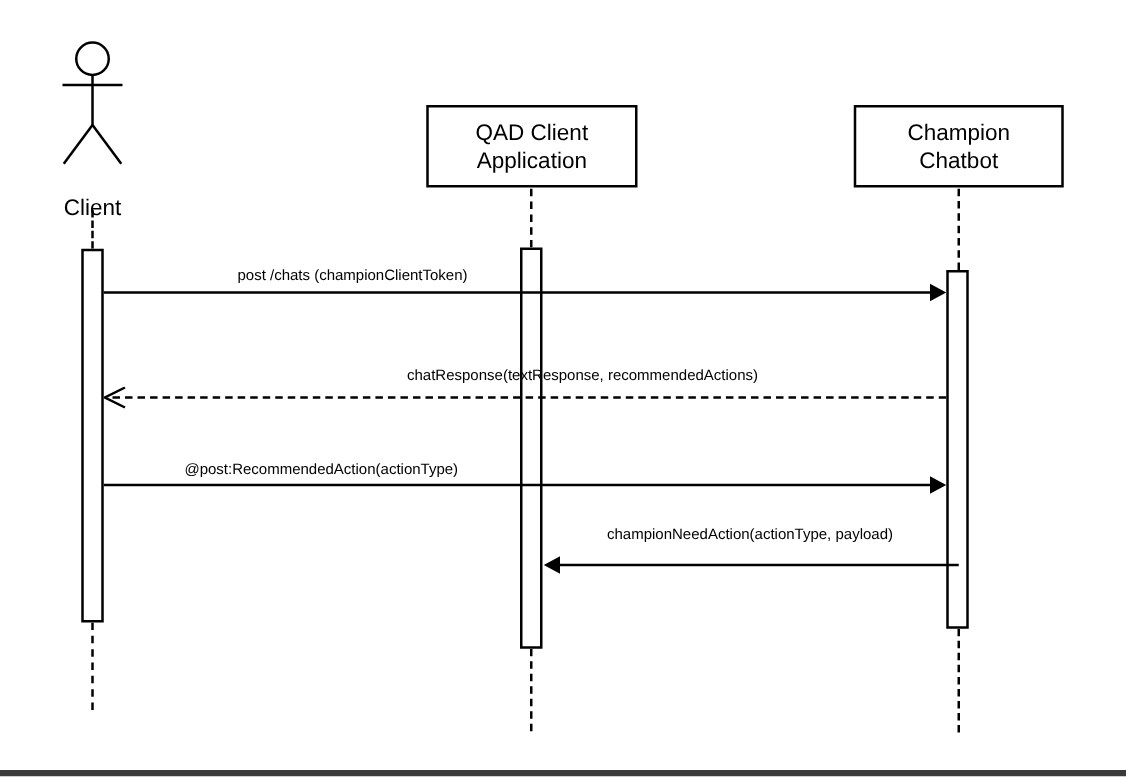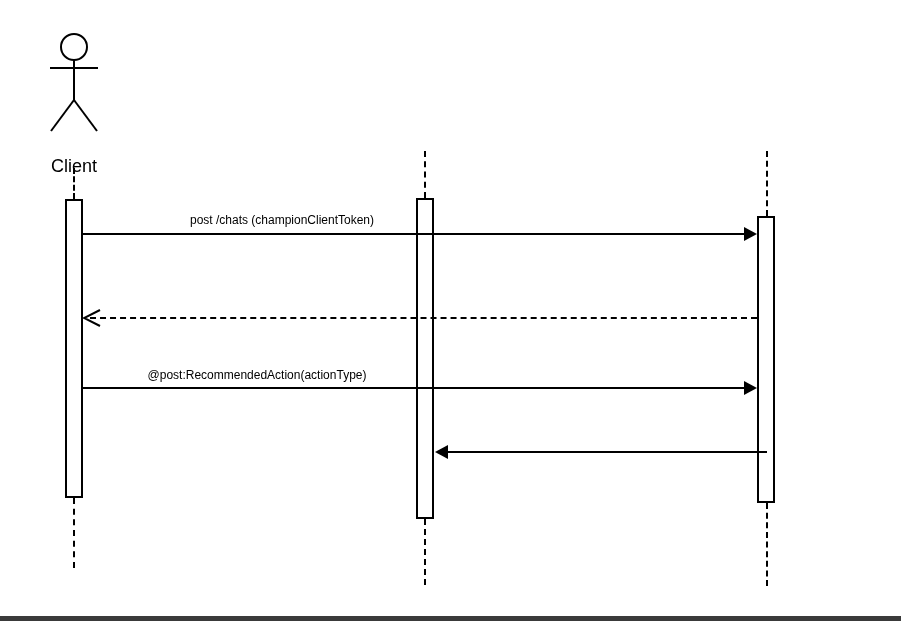--- a/index.html
+++ b/index.html
@@ -102,44 +102,54 @@
 
   <svg class="abs" style="left:46px; top:31px;" width="56" height="104" viewBox="0 0 56 104">
     <circle cx="28" cy="16" r="13" fill="none" stroke="#000" stroke-width="2"></circle>
     <line x1="28" y1="29" x2="28" y2="69" stroke="#000" stroke-width="2"></line>
     <line x1="4" y1="37" x2="52" y2="37" stroke="#000" stroke-width="2"></line>
     <line x1="28" y1="69" x2="5" y2="100" stroke="#000" stroke-width="2"></line>
     <line x1="28" y1="69" x2="51" y2="100" stroke="#000" stroke-width="2"></line>
   </svg>
   <div class="actor-label" style="left:74px; top:156px;">Client</div>
 
+  <div class="pbox" style="left:341px; top:84px; width:169px; height:66px;">
+    <span>QAD Client</span>
+    <span>Application</span>
+  </div>
 
+  <div class="pbox" style="left:683px; top:84px; width:168px; height:66px;">
+    <span>Champion</span>
+    <span>Chatbot</span>
+  </div>
 
   <div class="lifeline" style="left:73px;  top:168px; height:31px;"></div>
   <div class="lifeline" style="left:73px;  top:498px; height:70px;"></div>
   <div class="lifeline" style="left:424px; top:151px; height:47px;"></div>
   <div class="lifeline" style="left:424px; top:519px; height:66px;"></div>
   <div class="lifeline" style="left:766px; top:151px; height:65px;"></div>
   <div class="lifeline" style="left:766px; top:503px; height:83px;"></div>
 
   <div class="activation" style="left:65px;  top:199px; height:299px;"></div>
   <div class="activation" style="left:416px; top:198px; height:321px;"></div>
   <div class="activation" style="left:757px; top:216px; height:287px;"></div>
 
   <div class="msg-label" style="left:282px; top:211px;">post /chats (championClientToken)</div>
   <div class="msg-line-solid" style="left:83px; top:233px; width:662px;"></div>
   <div class="arrow-right" style="left:744px; top:227px;"></div>
 
+  <div class="msg-label" style="left:466px; top:291px;">chatResponse(textResponse, recommendedActions)</div>
   <div class="msg-line-dashed" style="left:90px; top:317px; width:667px;"></div>
   <svg class="abs" style="left:83px; top:309px;" width="18" height="18" viewBox="0 0 18 18">
     <path d="M17 1 L1 9 L17 17" fill="none" stroke="#000" stroke-width="2"></path>
   </svg>
 
   <div class="msg-label" style="left:257px; top:366px;">@post:RecommendedAction(actionType)</div>
   <div class="msg-line-solid" style="left:83px; top:387px; width:662px;"></div>
   <div class="arrow-right" style="left:744px; top:381px;"></div>
 
+  <div class="msg-label" style="left:600px; top:418px;">championNeedAction(actionType, payload)</div>
   <div class="msg-line-solid" style="left:447px; top:451px; width:320px;"></div>
   <div class="arrow-left" style="left:435px; top:445px;"></div>
 
   <div class="footer-rule" style="top:616px;"></div>
 
 </div>
 
 </body></html>

